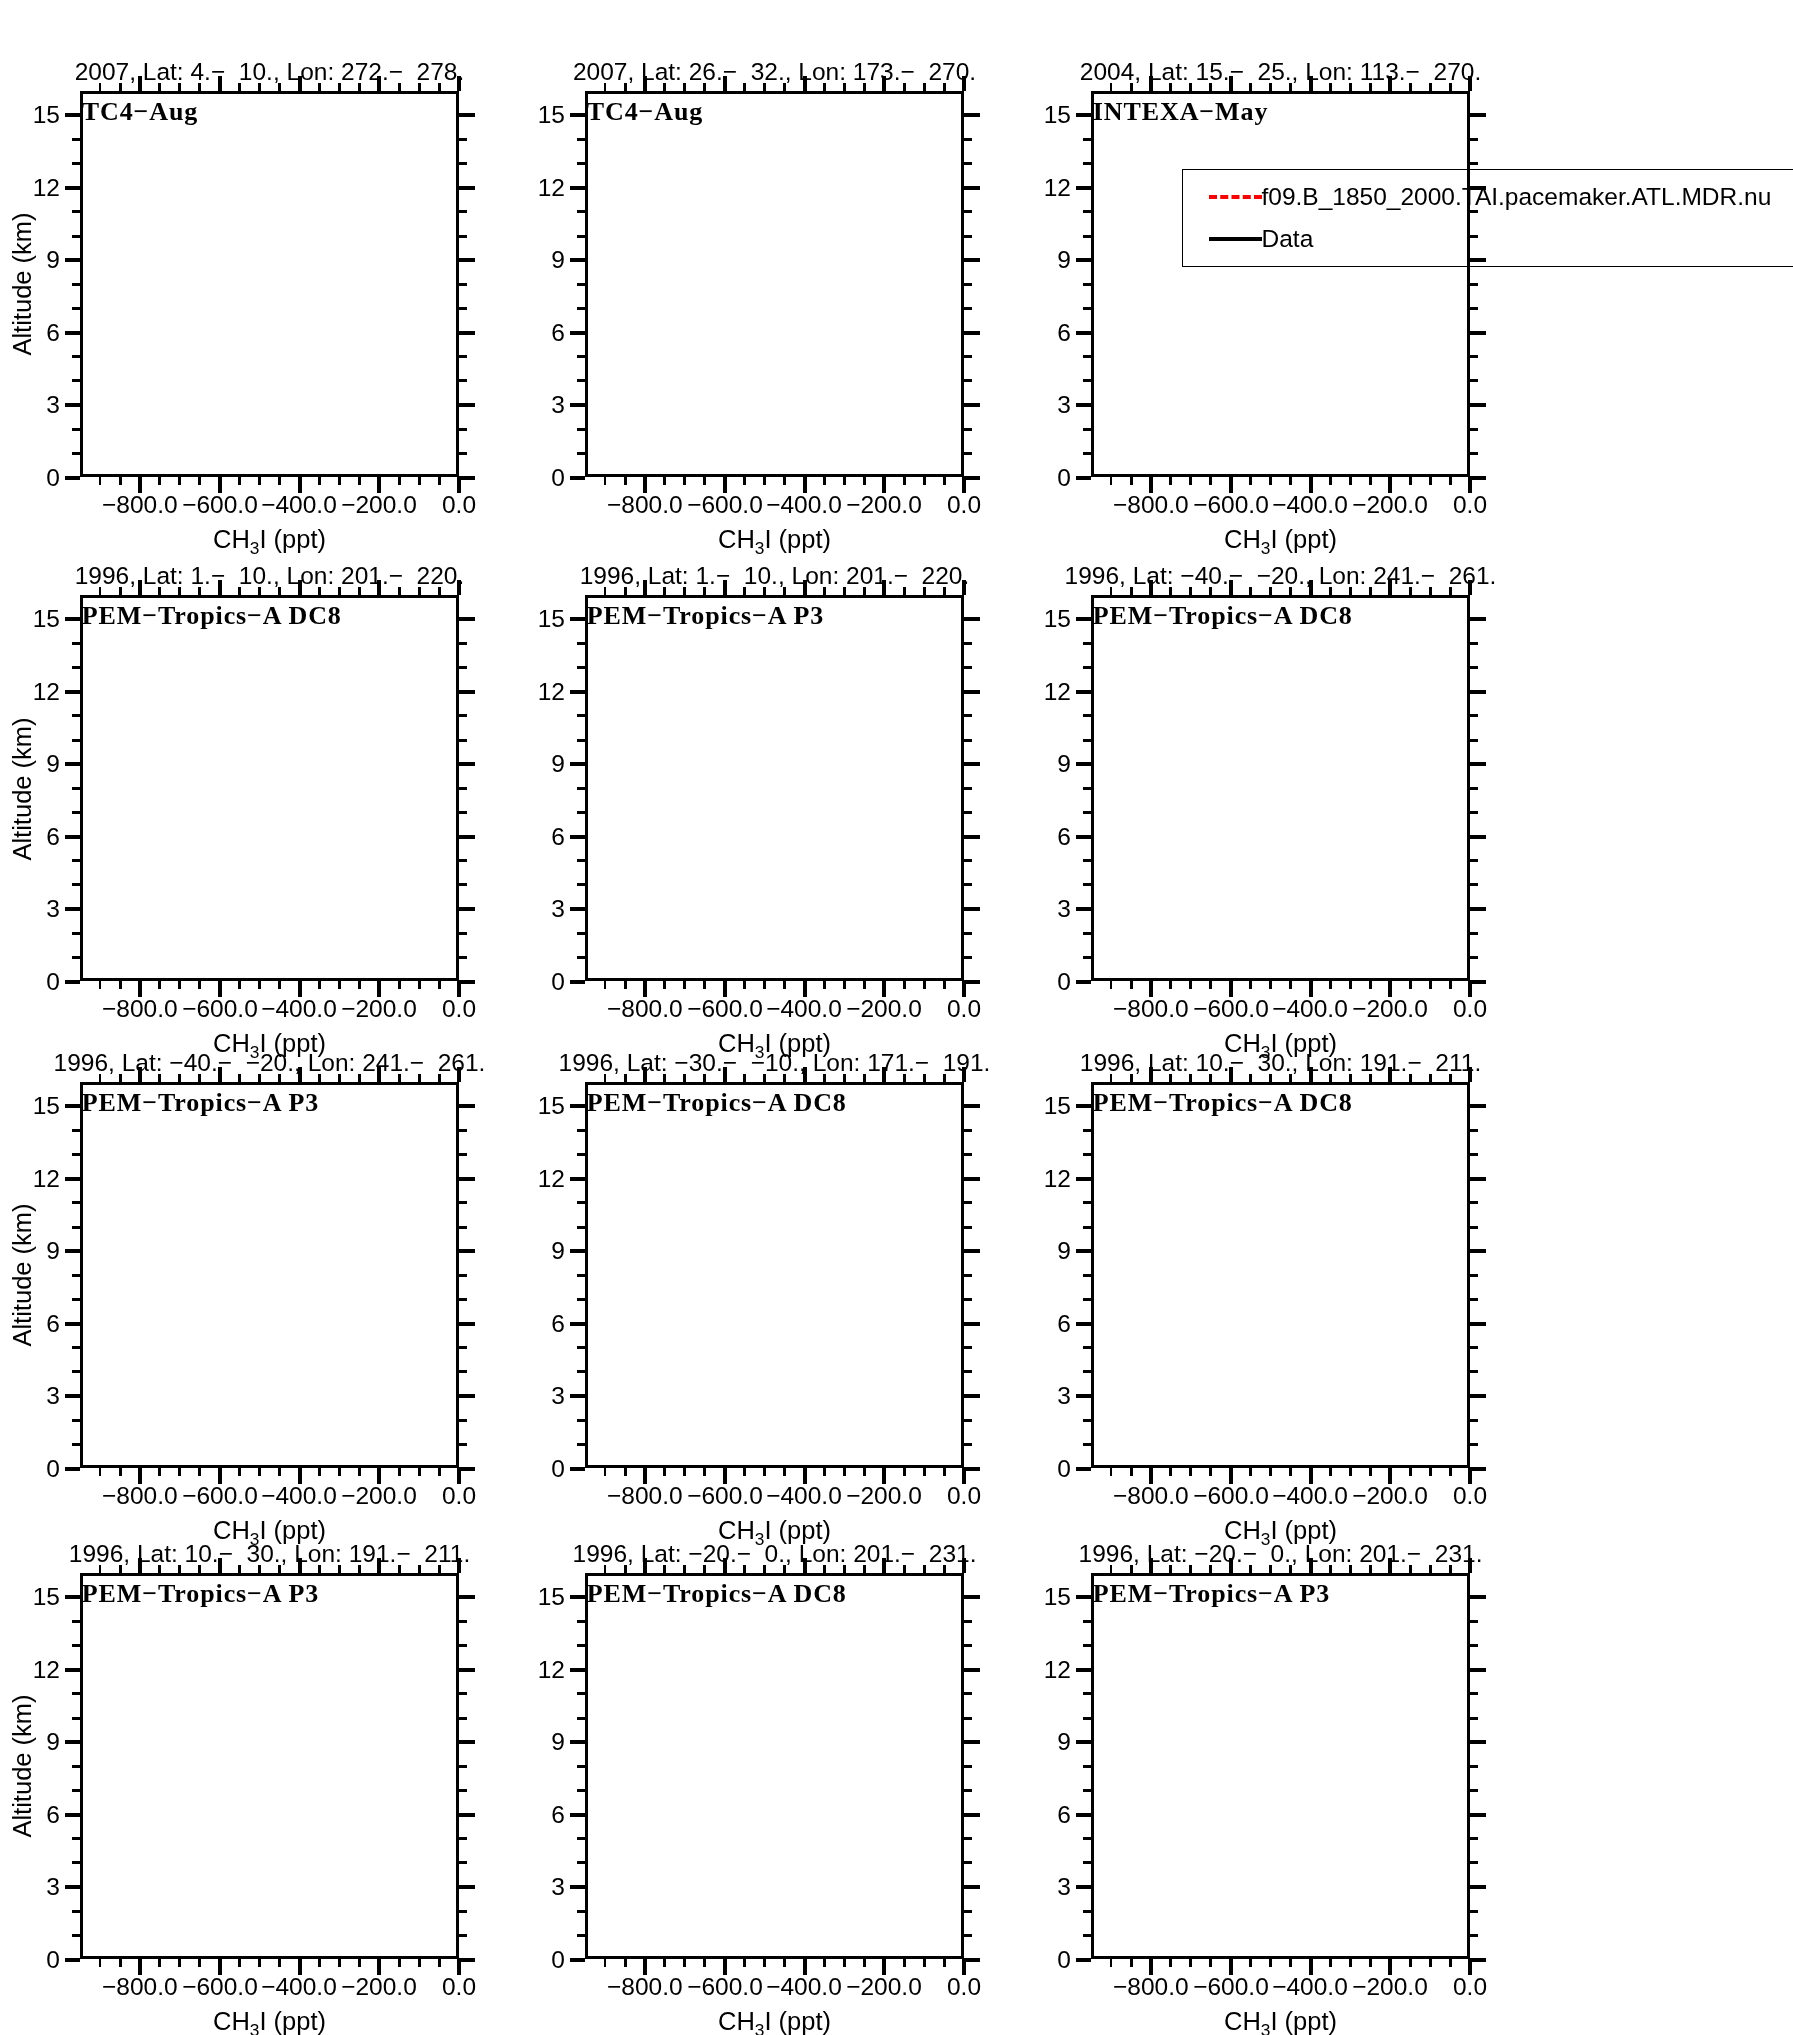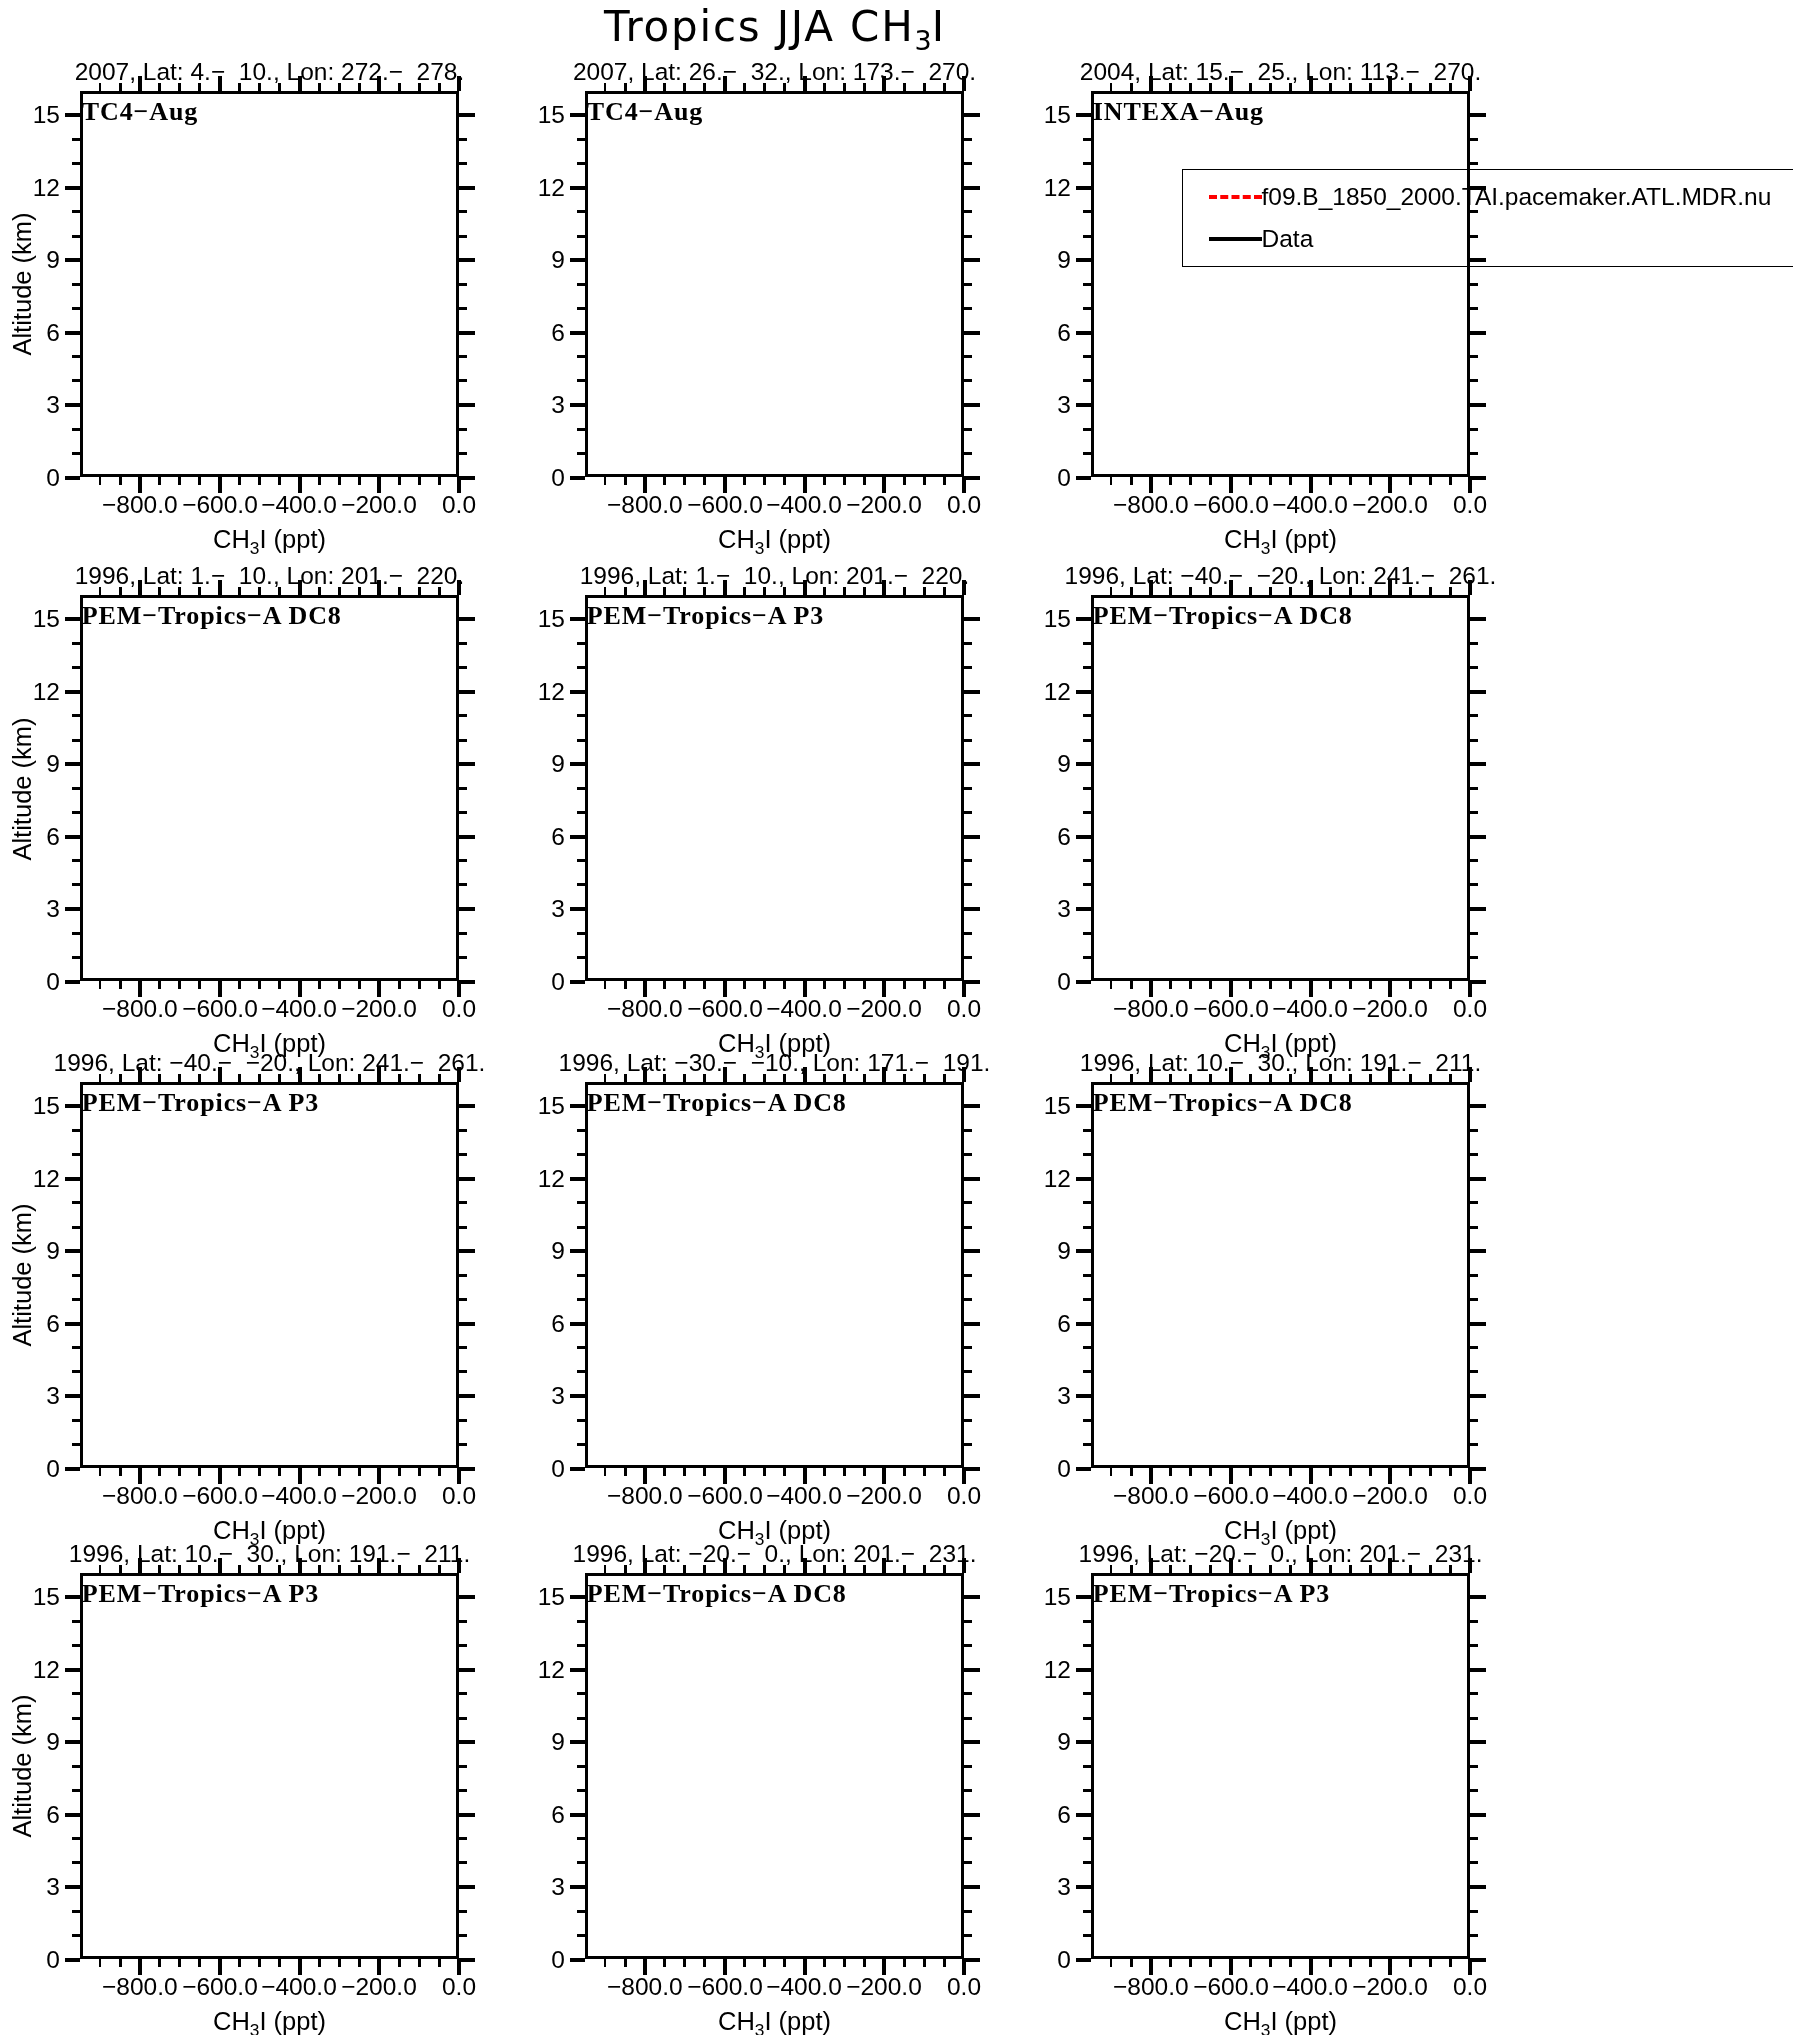--- a/index.html
+++ b/index.html
@@ -49,21 +49,20 @@
     padding-left:25.5px; z-index:5;
   }
   .legend-item{display:flex; align-items:center;}
   .legend-swatch{width:53px; height:0; flex:0 0 53px;}
   .legend-label{font-size:24.5px; white-space:pre;}
 </style>
 </head>
 <body>
 
 <div class="canvas">
-  <div class="main-title"><span>Tropics JJA CH</span><span class="sub">3</span><span>I</span></div>
 
   <div id="plots-root">
       <div class="plot" style="left: 80px; top: 91px; width: 379px; height: 386px;">
         <div class="plot-title">2007, Lat: 4.−  10., Lon: 272.−  278.</div>
         <div class="plot-box"></div>
         <div class="tick" style="left: 58px; top: 386px; width: 3.6px; height: 15.5px;"></div>
         <div class="tick" style="left: 58px; top: -15.5px; width: 3.6px; height: 15.5px;"></div>
         <div class="tick" style="left: 138px; top: 386px; width: 3.6px; height: 15.5px;"></div>
         <div class="tick" style="left: 138px; top: -15.5px; width: 3.6px; height: 15.5px;"></div>
         <div class="tick" style="left: 218px; top: 386px; width: 3.6px; height: 15.5px;"></div>
@@ -311,21 +310,21 @@
         <div class="ytick-label" style="left: -76px; top: 229px;">6</div>
         <div class="ytick-label" style="left: -76px; top: 156px;">9</div>
         <div class="ytick-label" style="left: -76px; top: 84px;">12</div>
         <div class="ytick-label" style="left: -76px; top: 11.4px;">15</div>
         <div class="xtick-label" style="left: 0.8px; top: 401px;">−800.0</div>
         <div class="xtick-label" style="left: 81px; top: 401px;">−600.0</div>
         <div class="xtick-label" style="left: 160px; top: 401px;">−400.0</div>
         <div class="xtick-label" style="left: 240px; top: 401px;">−200.0</div>
         <div class="xtick-label" style="left: 320px; top: 401px;">0.0</div>
         <div class="x-axis-title" style="top: 434px;"><span>CH</span><span class="sub">3</span><span>I (ppt)</span></div>
-        <div class="campaign-label">INTEXA−Aug</div>
+        <div class="campaign-label">INTEXA−May</div>
       </div>
       <div class="plot" style="left: 80px; top: 595px; width: 379px; height: 386px;">
         <div class="plot-title">1996, Lat: 1.−  10., Lon: 201.−  220.</div>
         <div class="plot-box"></div>
         <div class="tick" style="left: 58px; top: 386px; width: 3.6px; height: 15.5px;"></div>
         <div class="tick" style="left: 58px; top: -15.5px; width: 3.6px; height: 15.5px;"></div>
         <div class="tick" style="left: 138px; top: 386px; width: 3.6px; height: 15.5px;"></div>
         <div class="tick" style="left: 138px; top: -15.5px; width: 3.6px; height: 15.5px;"></div>
         <div class="tick" style="left: 218px; top: 386px; width: 3.6px; height: 15.5px;"></div>
         <div class="tick" style="left: 218px; top: -15.5px; width: 3.6px; height: 15.5px;"></div>

